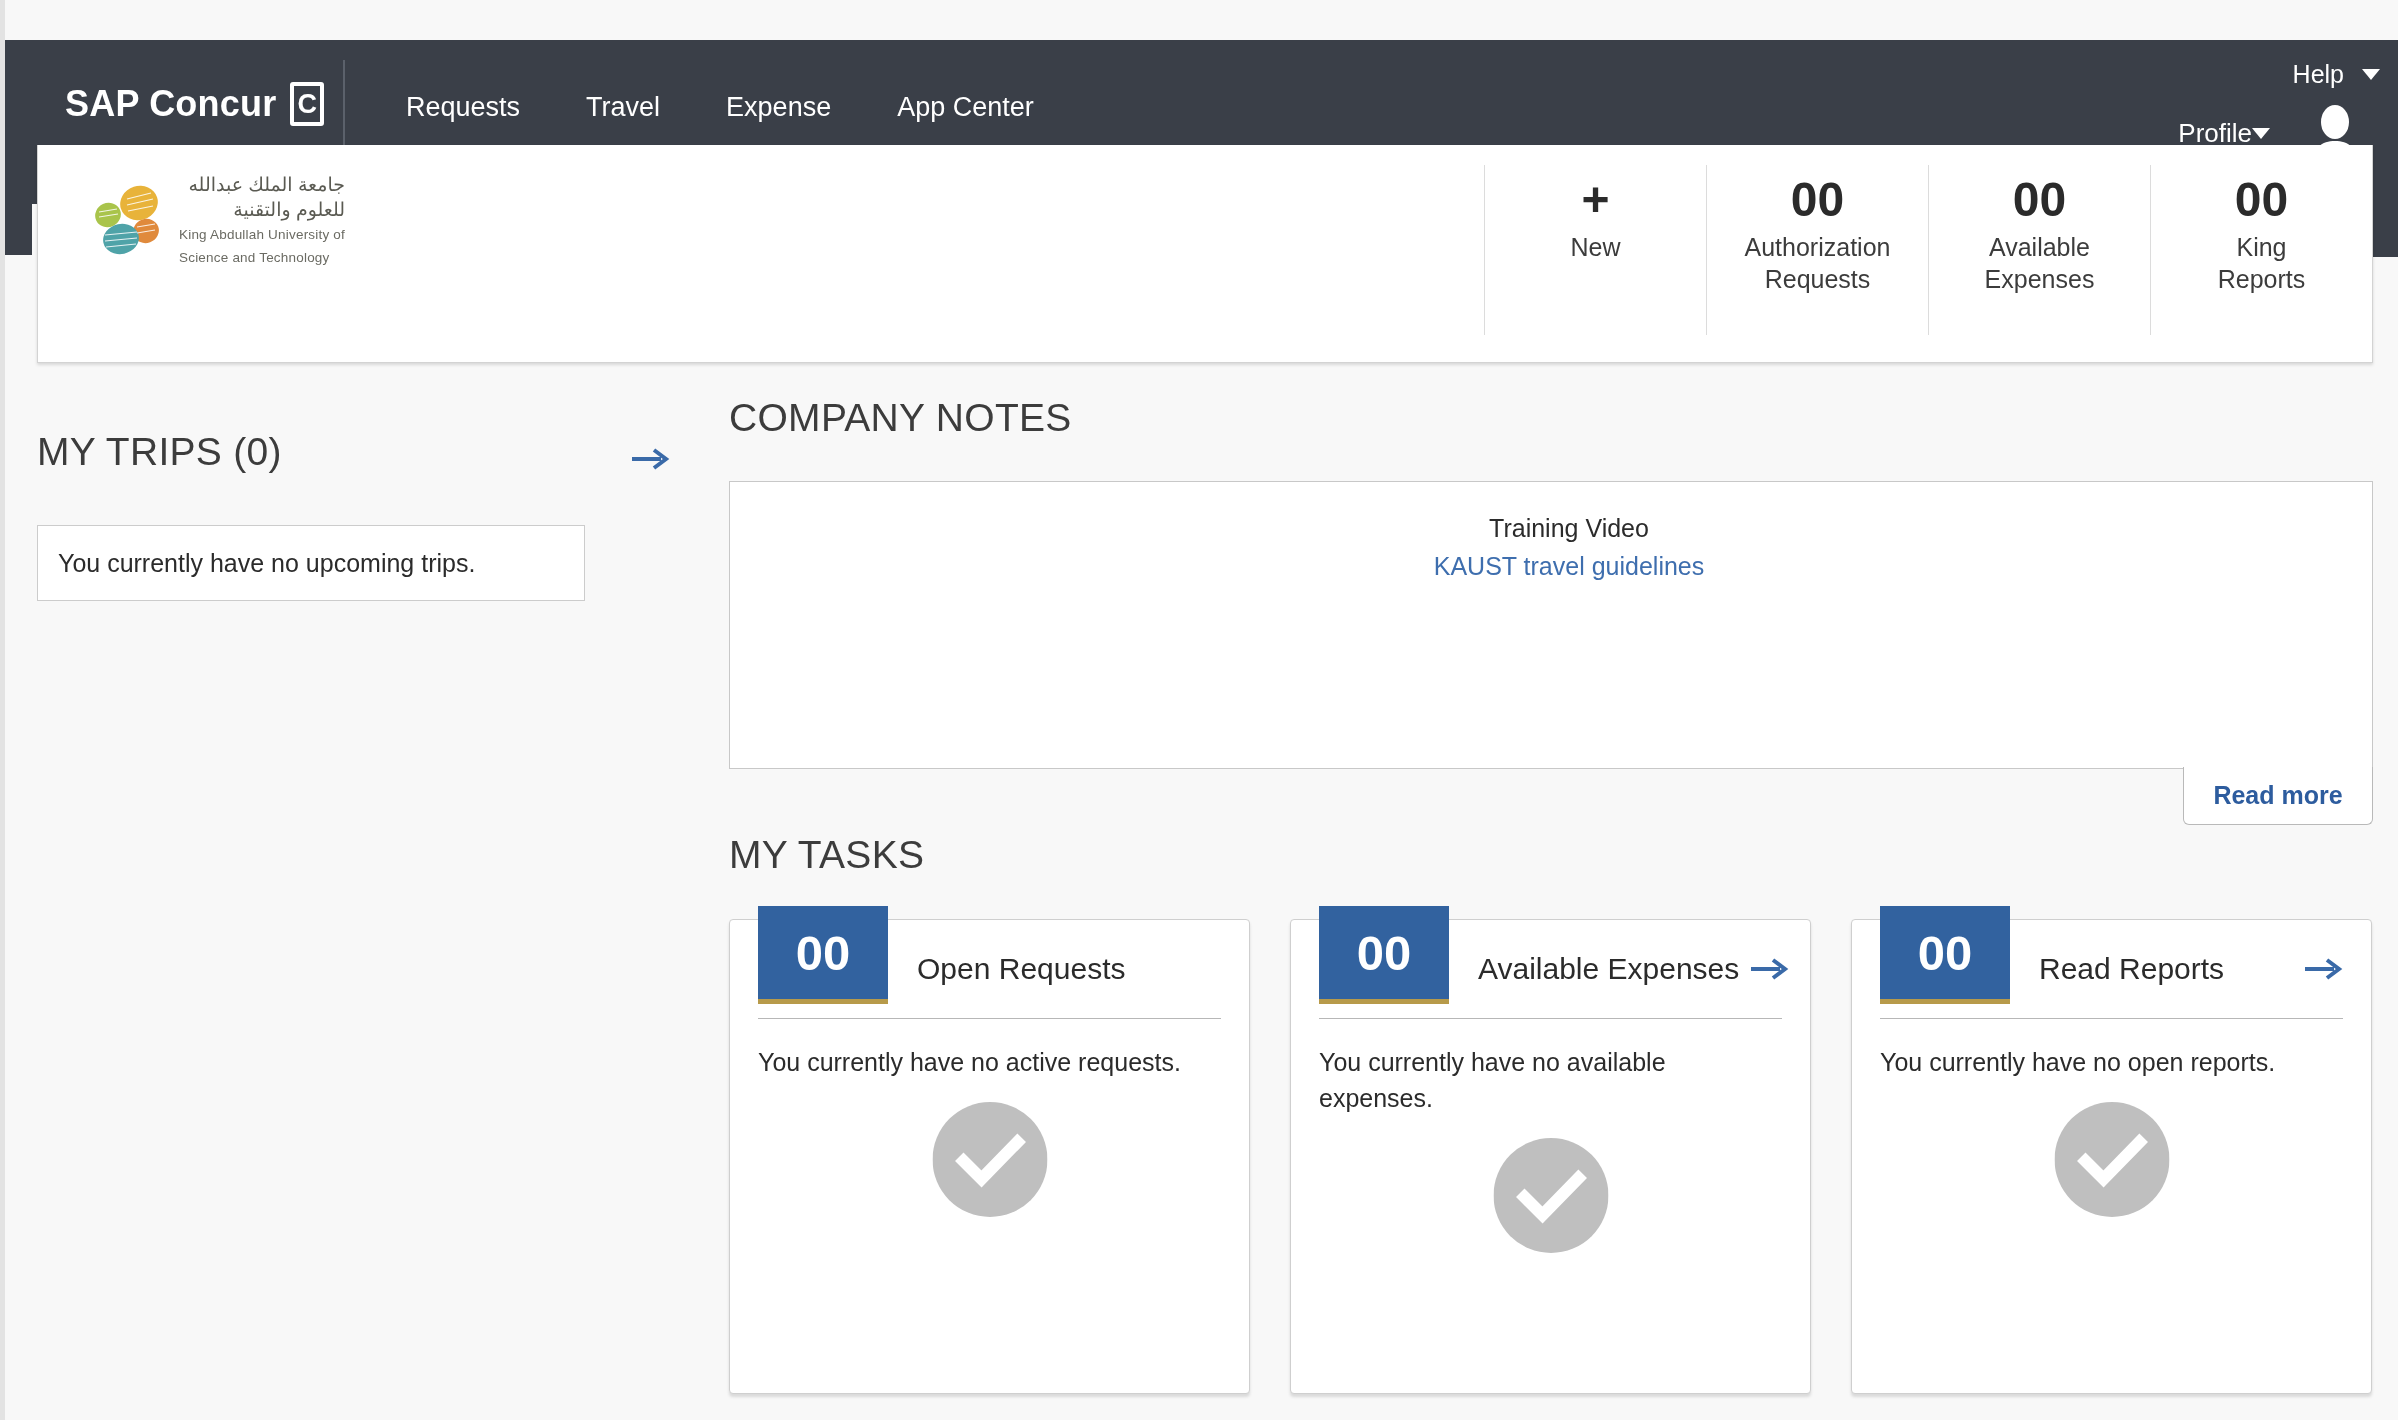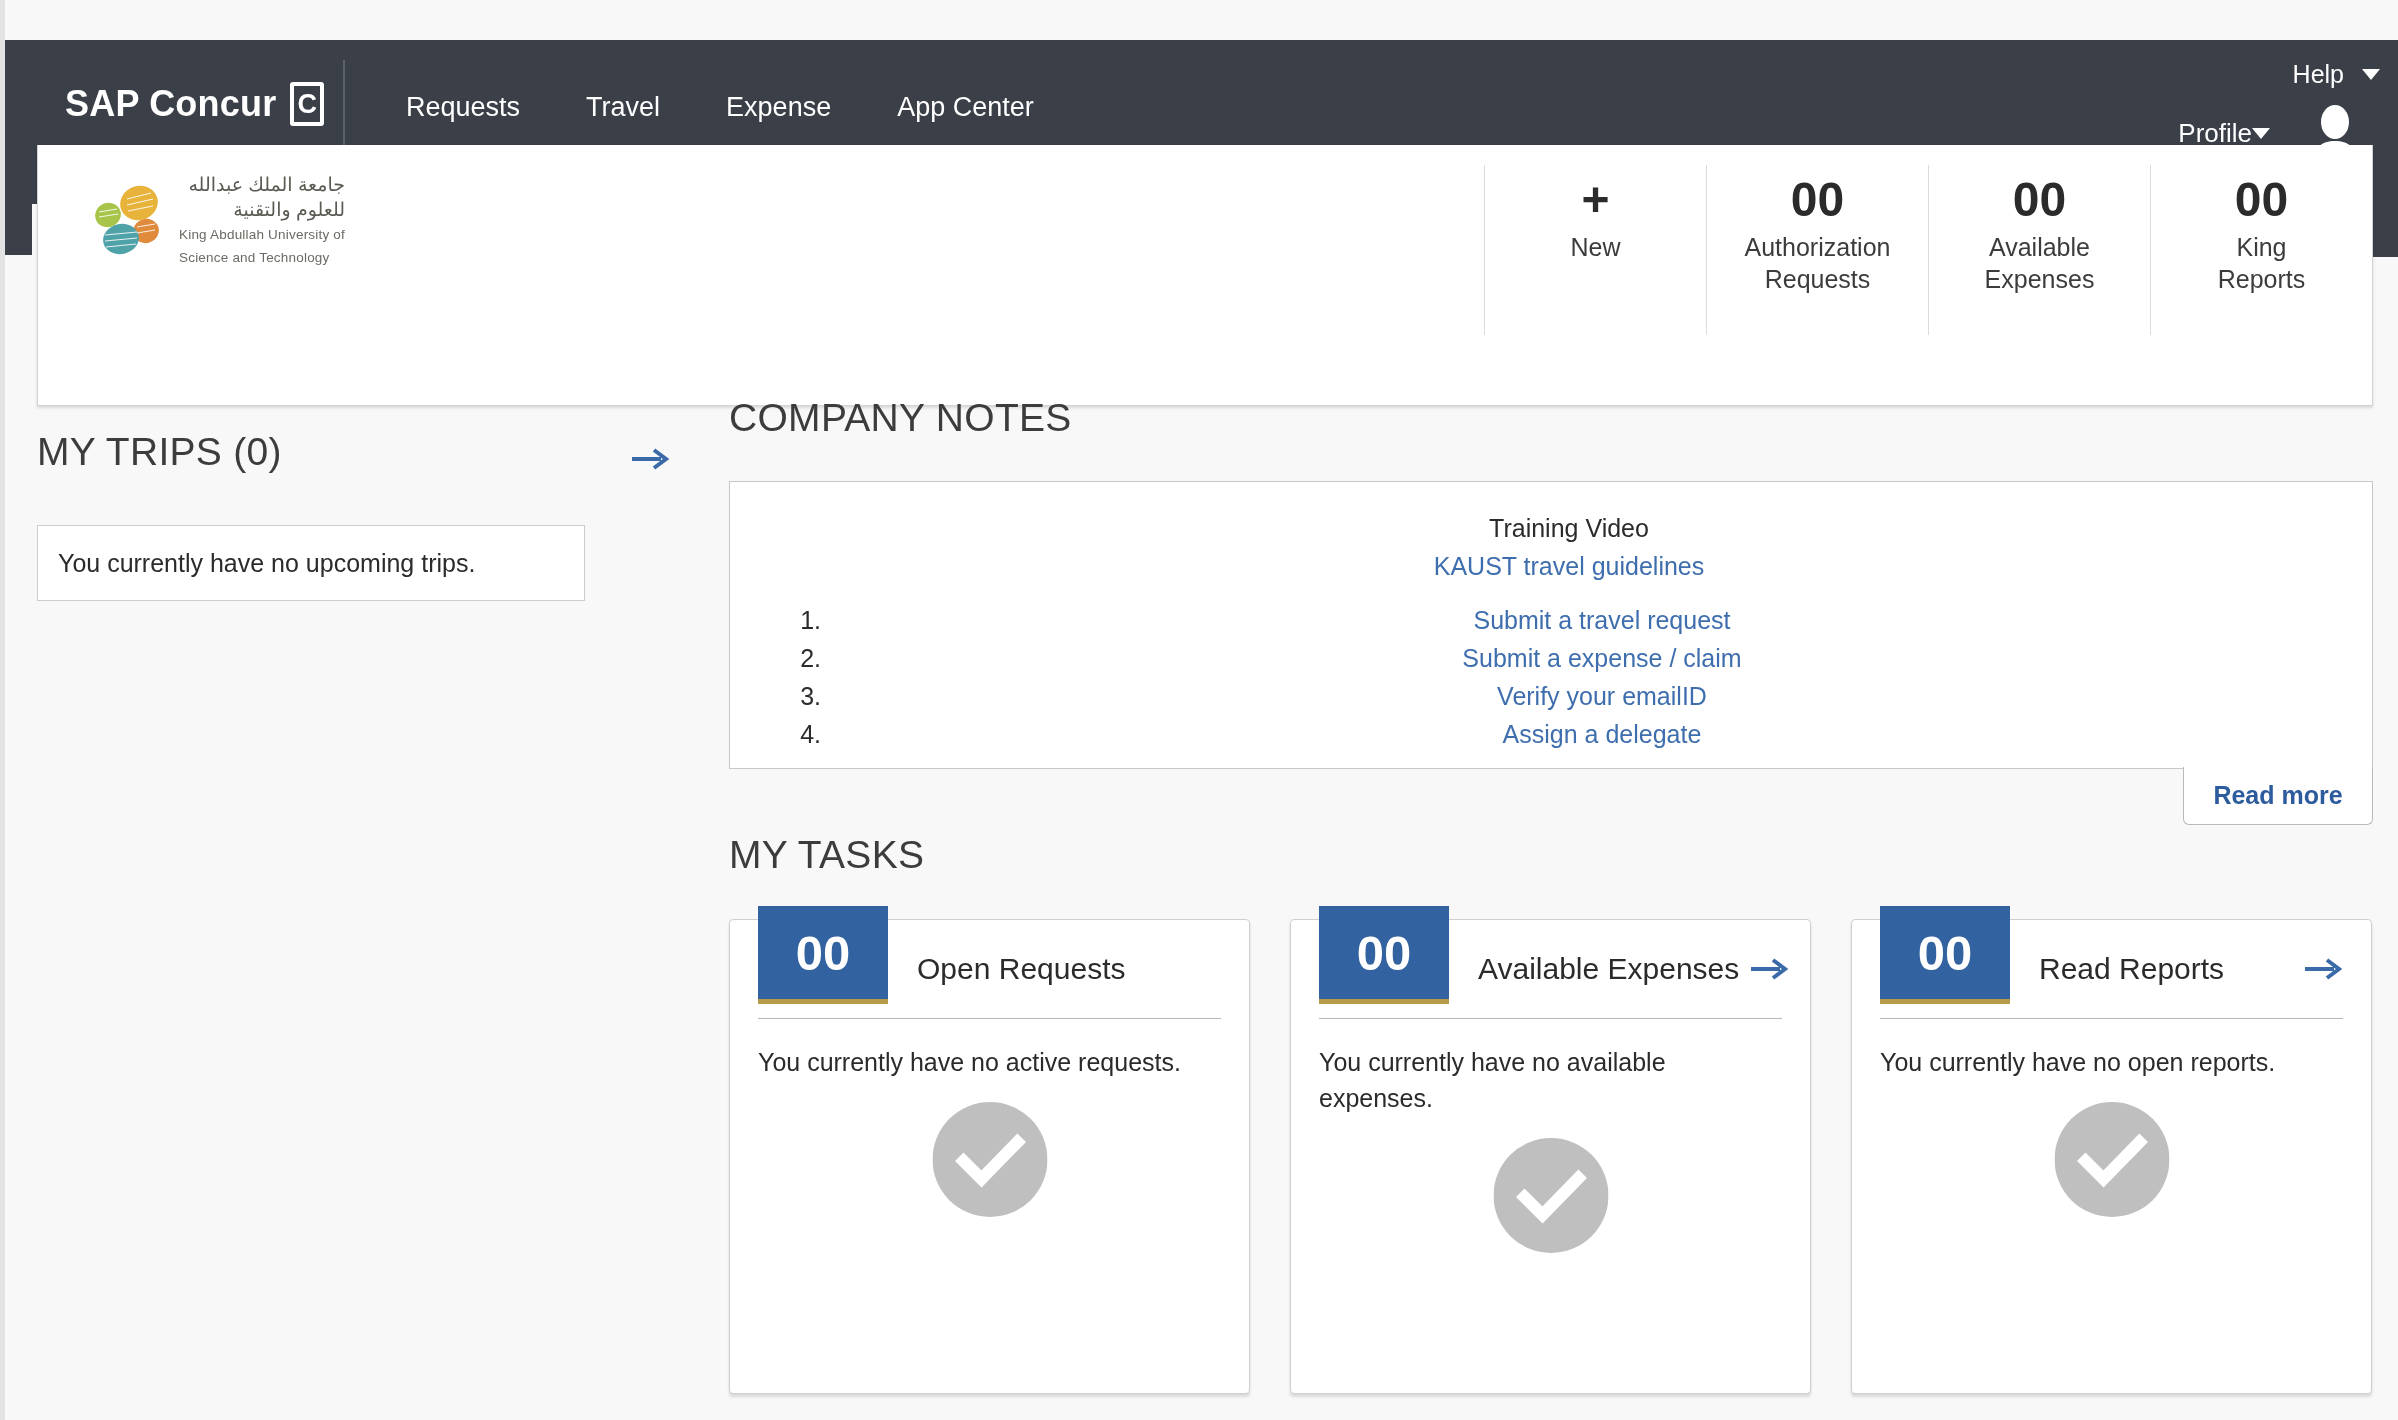--- a/index.html
+++ b/index.html
@@ -114,21 +114,21 @@
     position: absolute;
     right: 32px; top: 62px;
     width: 62px; height: 62px;
     cursor: pointer;
   }
 
   
   .headercard {
     position: absolute;
     left: 32px; top: 145px;
-    width: 2336px; height: 261px;
+    width: 2336px; height: 218px;
     background: #ffffff;
     border: 1px solid #d3d3d3;
     border-top: none;
     box-shadow: 0 2px 3px rgba(0,0,0,.13);
     box-sizing: border-box;
   }
   .kaust-logo {
     position: absolute;
     left: 55px; top: 28px;
     display: flex;
@@ -459,26 +459,20 @@
       <path d="M24 4 L36 13 L24 22" stroke="#3a6aa8" stroke-width="4" fill="none"></path>
     </svg>
   </div>
   <div class="trips-box">You currently have no upcoming trips.</div>
 
   <div class="notes-title">COMPANY NOTES</div>
   <div class="notes-box">
     <div class="notes-inner">
       <div class="notes-line">Training Video</div>
       <a class="notes-link" href="#">KAUST travel guidelines</a>
-      <ol class="notes-list">
-        <li><a href="#">Submit a travel request</a></li>
-        <li><a href="#">Submit a expense / claim</a></li>
-        <li><a href="#">Verify your emailID</a></li>
-        <li><a href="#">Assign a delegate</a></li>
-      </ol>
     </div>
   </div>
   <div class="read-more">Read more</div>
 
   <div class="tasks-title">MY TASKS</div>
   <div class="tasks-row">
 
     <div class="task-card">
       <div class="task-head">
         <span class="task-badge">00</span>

